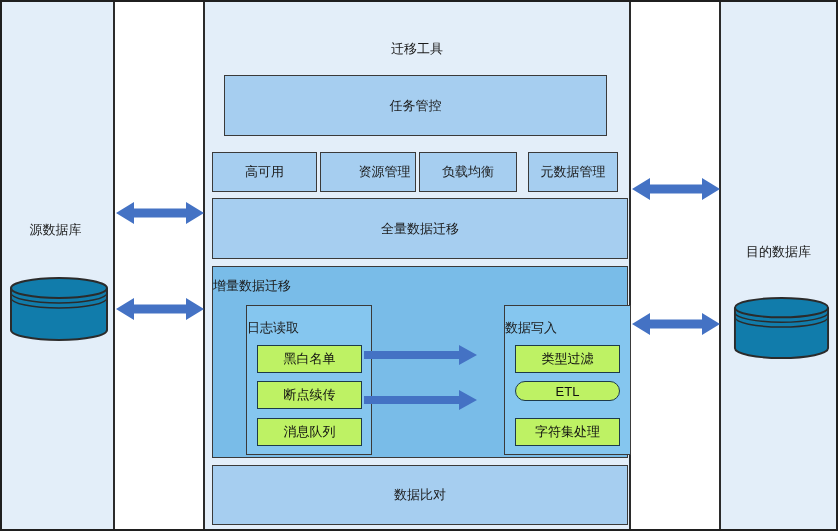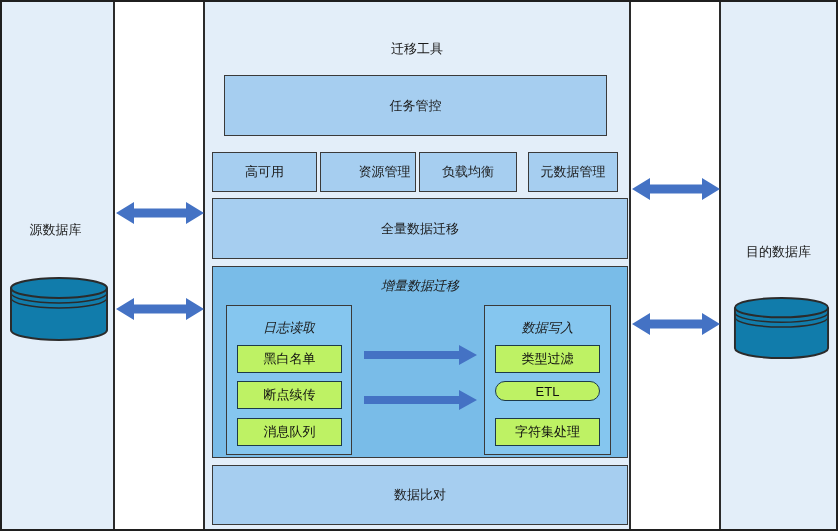--- a/index.html
+++ b/index.html
@@ -9,23 +9,23 @@
     background:#ffffff;overflow:hidden;font-size:13px;
   }
   .panel{position:absolute;top:0;height:527px;background:#e3eef9;}
   #left-panel{left:0;width:111px;border-right:2px solid #2b2b2b;}
   #center-panel{left:201px;width:424px;border-left:2px solid #2b2b2b;border-right:2px solid #2b2b2b;}
   #right-panel{left:717px;width:117px;border-left:2px solid #2b2b2b;}
   .abs{position:absolute;}
   .ctr{display:flex;align-items:center;justify-content:center;text-align:center;}
   .box{background:#a6cef0;border:1px solid #3a3a3a;box-sizing:border-box;}
   .subbox{background:#bef264;border:1px solid #1d3a4a;box-sizing:border-box;color:#101010;}
-  .group{background:#85c6ef;border:1px solid #3a3a3a;box-sizing:border-box;}
+  .group{background:#85c6ef;border:1px solid #3a3a3a;box-sizing:border-box;margin-left:20px;}
   .inc{background:#79bce8;border:1px solid #3a3a3a;box-sizing:border-box;}
-  .title-line{position:absolute;width:100%;text-align:center;font-style:italic;}
+  .title-line{position:absolute;width:100%;}
   svg{display:block;}
 </style>
 </head>
 <body>
 
 <div id="canvas">
 
   <div class="panel" id="left-panel"></div>
   <div class="panel" id="center-panel"></div>
   <div class="panel" id="right-panel"></div>

